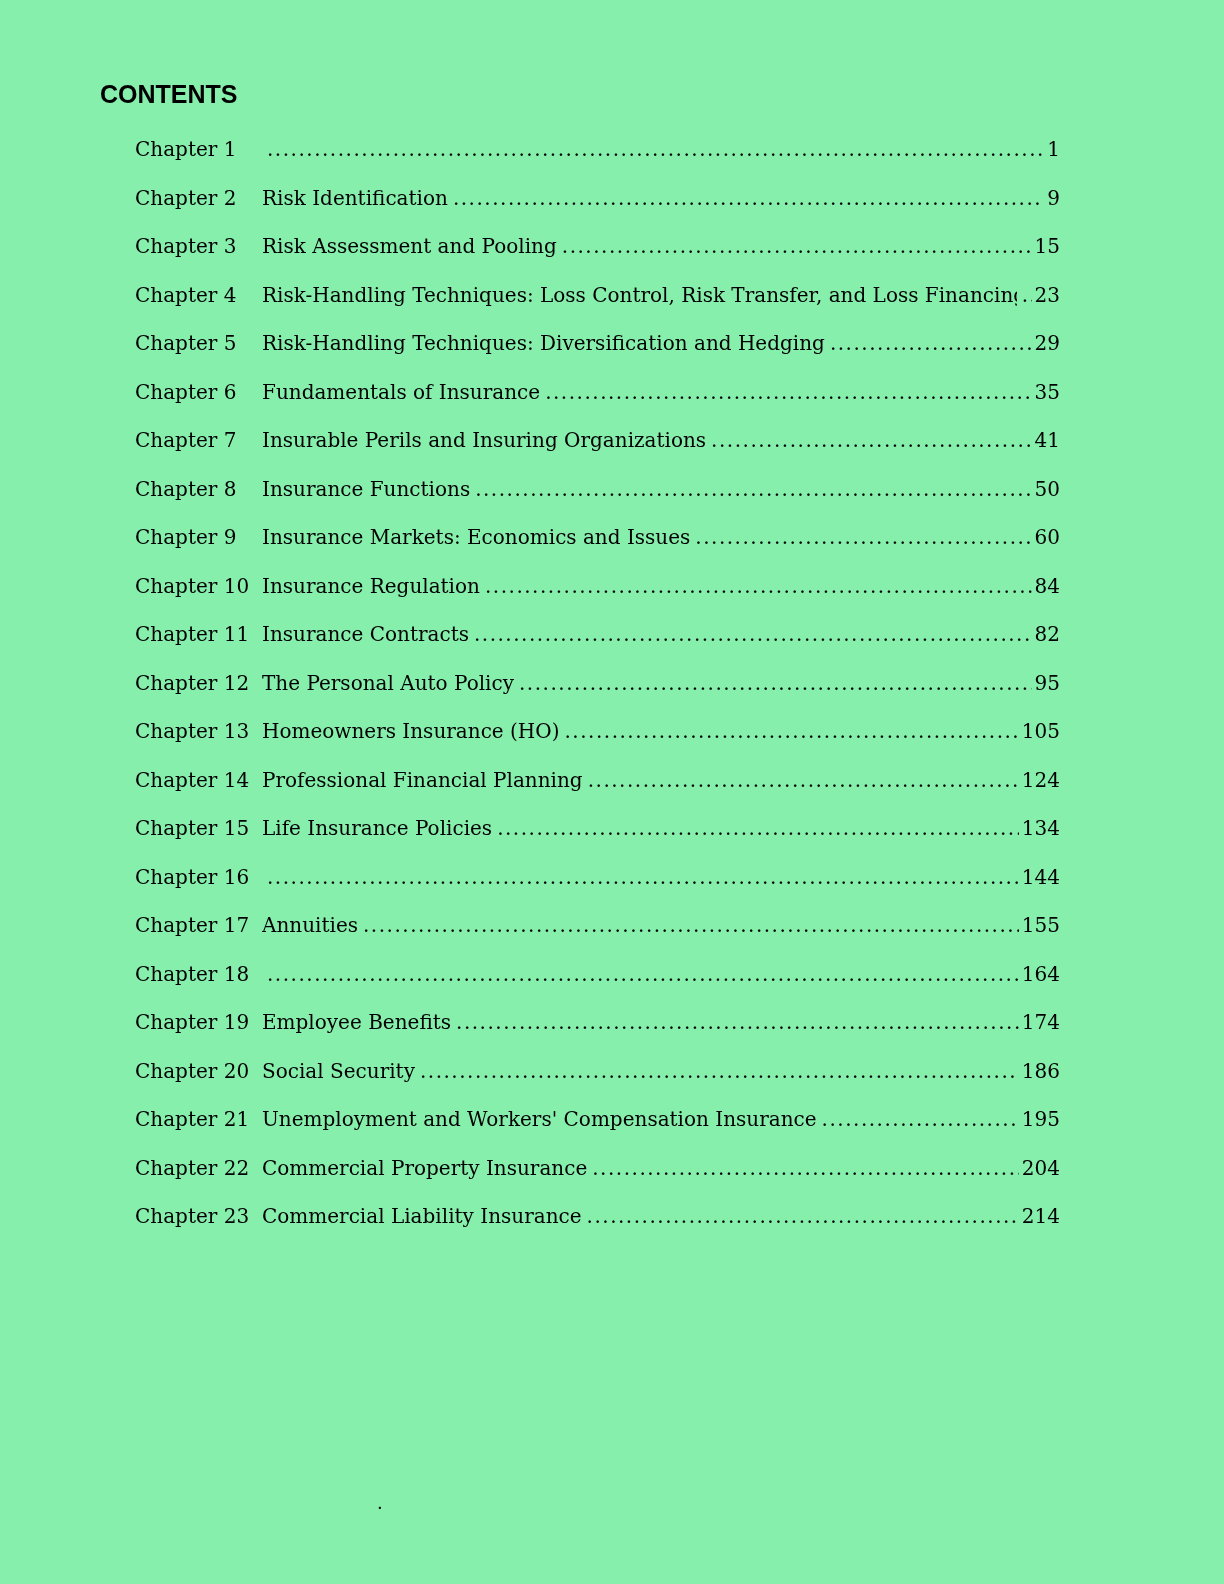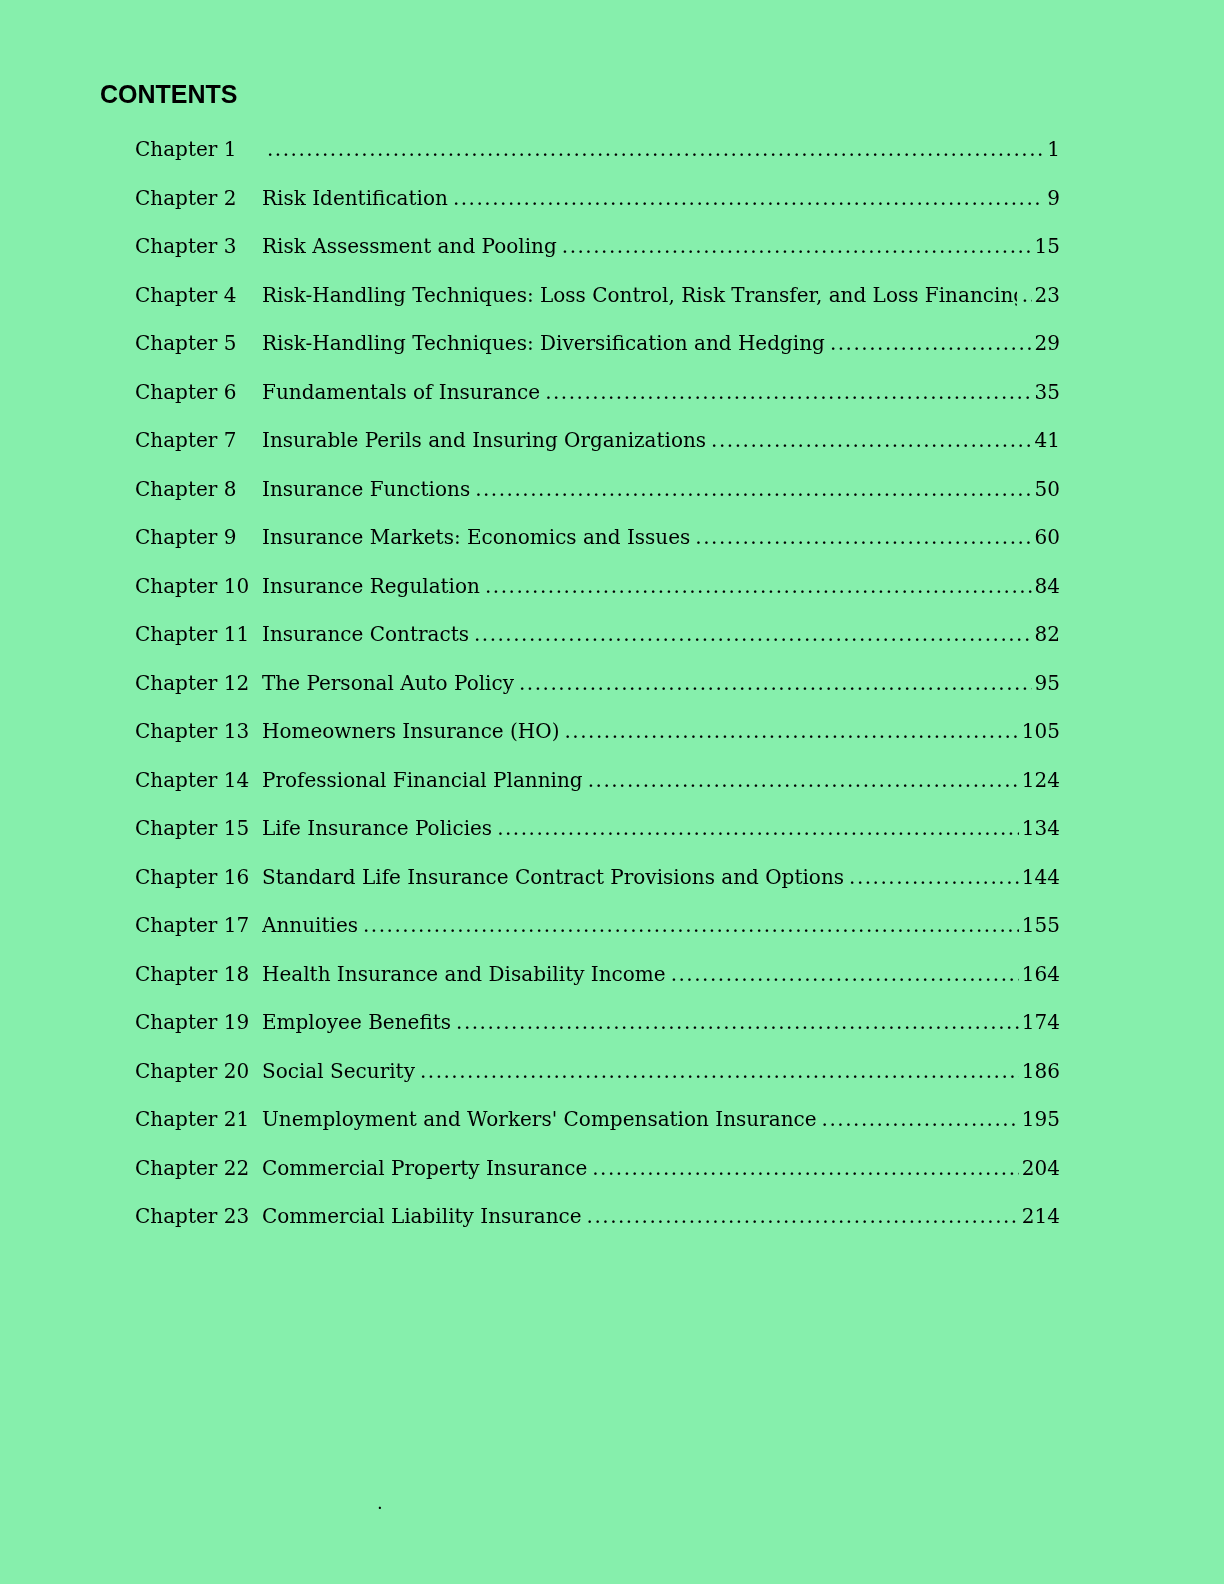--- a/index.html
+++ b/index.html
@@ -179,35 +179,33 @@
 
       <div class="toc-row">
         <span class="ch">Chapter 15</span>
         <span class="title">Life Insurance Policies</span>
         <span class="leader">........................................................................................................................................................................................................</span>
         <span class="pg">134</span>
       </div>
 
       <div class="toc-row">
         <span class="ch">Chapter 16</span>
-        <span class="title">Standard Life Insurance Contract Provisions and Options</span>
         <span class="leader">........................................................................................................................................................................................................</span>
         <span class="pg">144</span>
       </div>
 
       <div class="toc-row">
         <span class="ch">Chapter 17</span>
         <span class="title">Annuities</span>
         <span class="leader">........................................................................................................................................................................................................</span>
         <span class="pg">155</span>
       </div>
 
       <div class="toc-row">
         <span class="ch">Chapter 18</span>
-        <span class="title">Health Insurance and Disability Income</span>
         <span class="leader">........................................................................................................................................................................................................</span>
         <span class="pg">164</span>
       </div>
 
       <div class="toc-row">
         <span class="ch">Chapter 19</span>
         <span class="title">Employee Benefits</span>
         <span class="leader">........................................................................................................................................................................................................</span>
         <span class="pg">174</span>
       </div>

